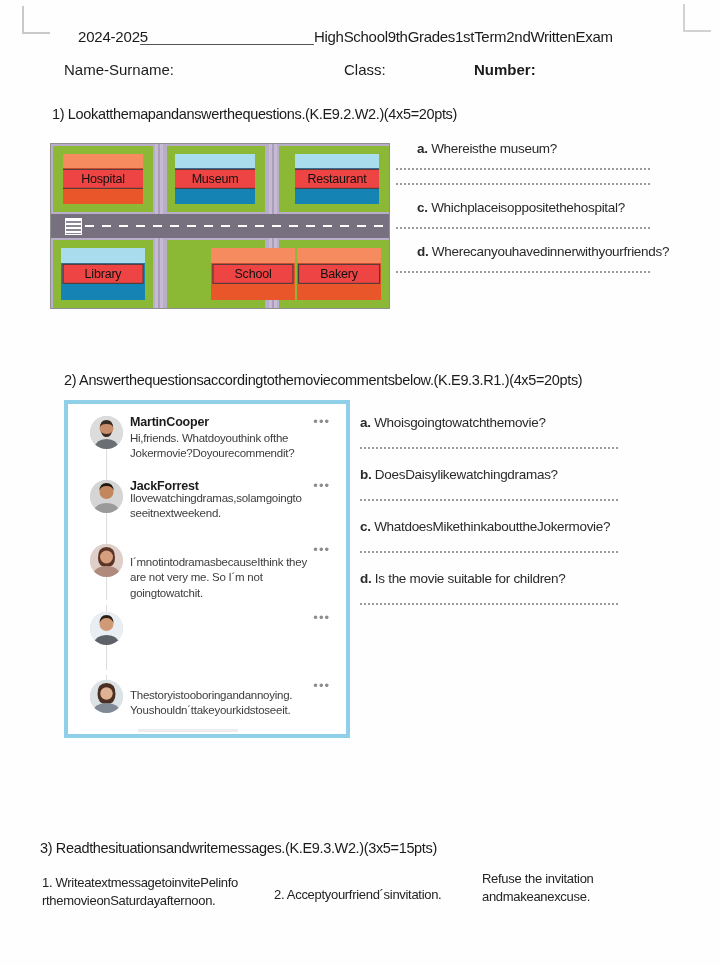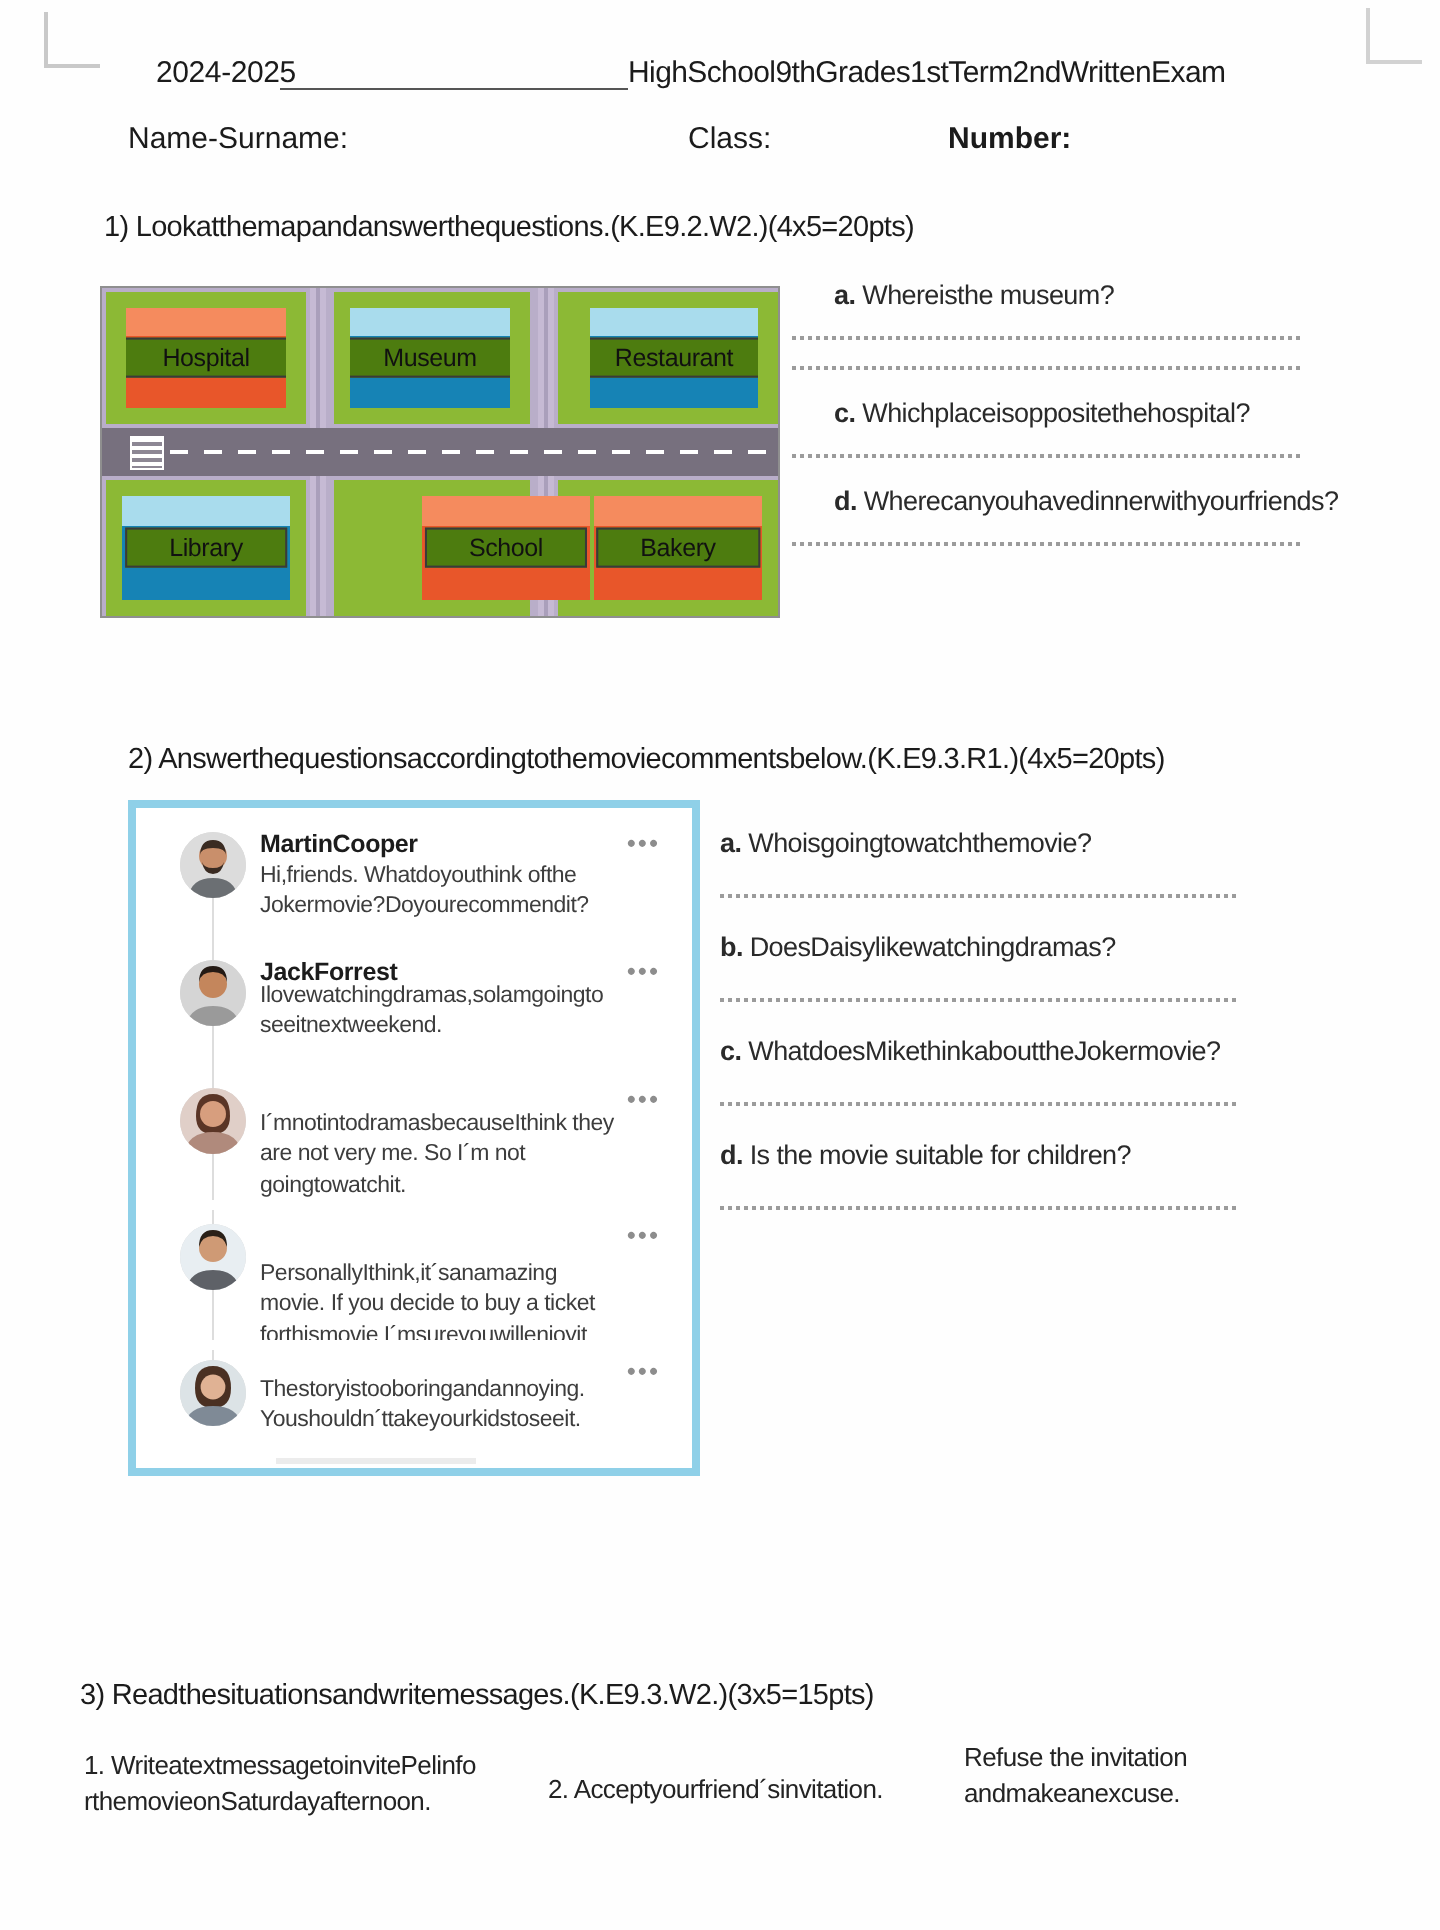--- a/index.html
+++ b/index.html
@@ -159,21 +159,21 @@
   .building .body {
     position: absolute;
     left: 0; top: 0;
     width: 100%; height: 100%;
   }
   .bld-label {
     position: absolute;
     left: 50%;
     top: 50%;
     transform: translate(-50%, -50%);
-    background: #4d7c0f;
+    background: #ef4444;
     border: 1.5px solid #3a3a3a;
     padding: 2px 21px;
     font-size: 12.5px;
     letter-spacing: -0.2px;
     white-space: nowrap;
     color: #111;
     line-height: 1.15;
   }
 
   
@@ -450,21 +450,20 @@
 
       <div class="comment" style="top:204px; height:66px; overflow:hidden;">
         <div class="avatar">
           <svg width="33" height="33" viewBox="0 0 33 33">
             <rect width="33" height="33" fill="#e8eef2"></rect>
             <circle cx="16.5" cy="12" r="7" fill="#cf9a75"></circle>
             <path d="M9.5 11.5 q0 -8.5 7 -8.5 q7 0 7 8.5 q-1.5 -5.5 -7 -5.5 q-5.5 0 -7 5.5z" fill="#2a2018"></path>
             <path d="M3 33 q2 -10 13.5 -10 q11.5 0 13.5 10z" fill="#5e6167"></path>
           </svg>
         </div>
-        <div class="ctext no-name" style="top:22px;">PersonallyIthink,it´sanamazing movie. If you decide to buy a ticket forthismovie I´msureyouwillenjoyit</div>
         <div class="dots">•••</div>
       </div>
       <div class="clip-mask" style="top:266px; height:5px;"></div>
 
       <div class="comment" style="top:272px;">
         <div class="avatar">
           <svg width="33" height="33" viewBox="0 0 33 33">
             <rect width="33" height="33" fill="#dce3e6"></rect>
             <path d="M7.5 14 q0 -11 9 -11 q9 0 9 11 q0 10 -9 10 q-9 0 -9 -10z" fill="#4a3022"></path>
             <circle cx="16.5" cy="13.5" r="6.2" fill="#e0b294"></circle>

